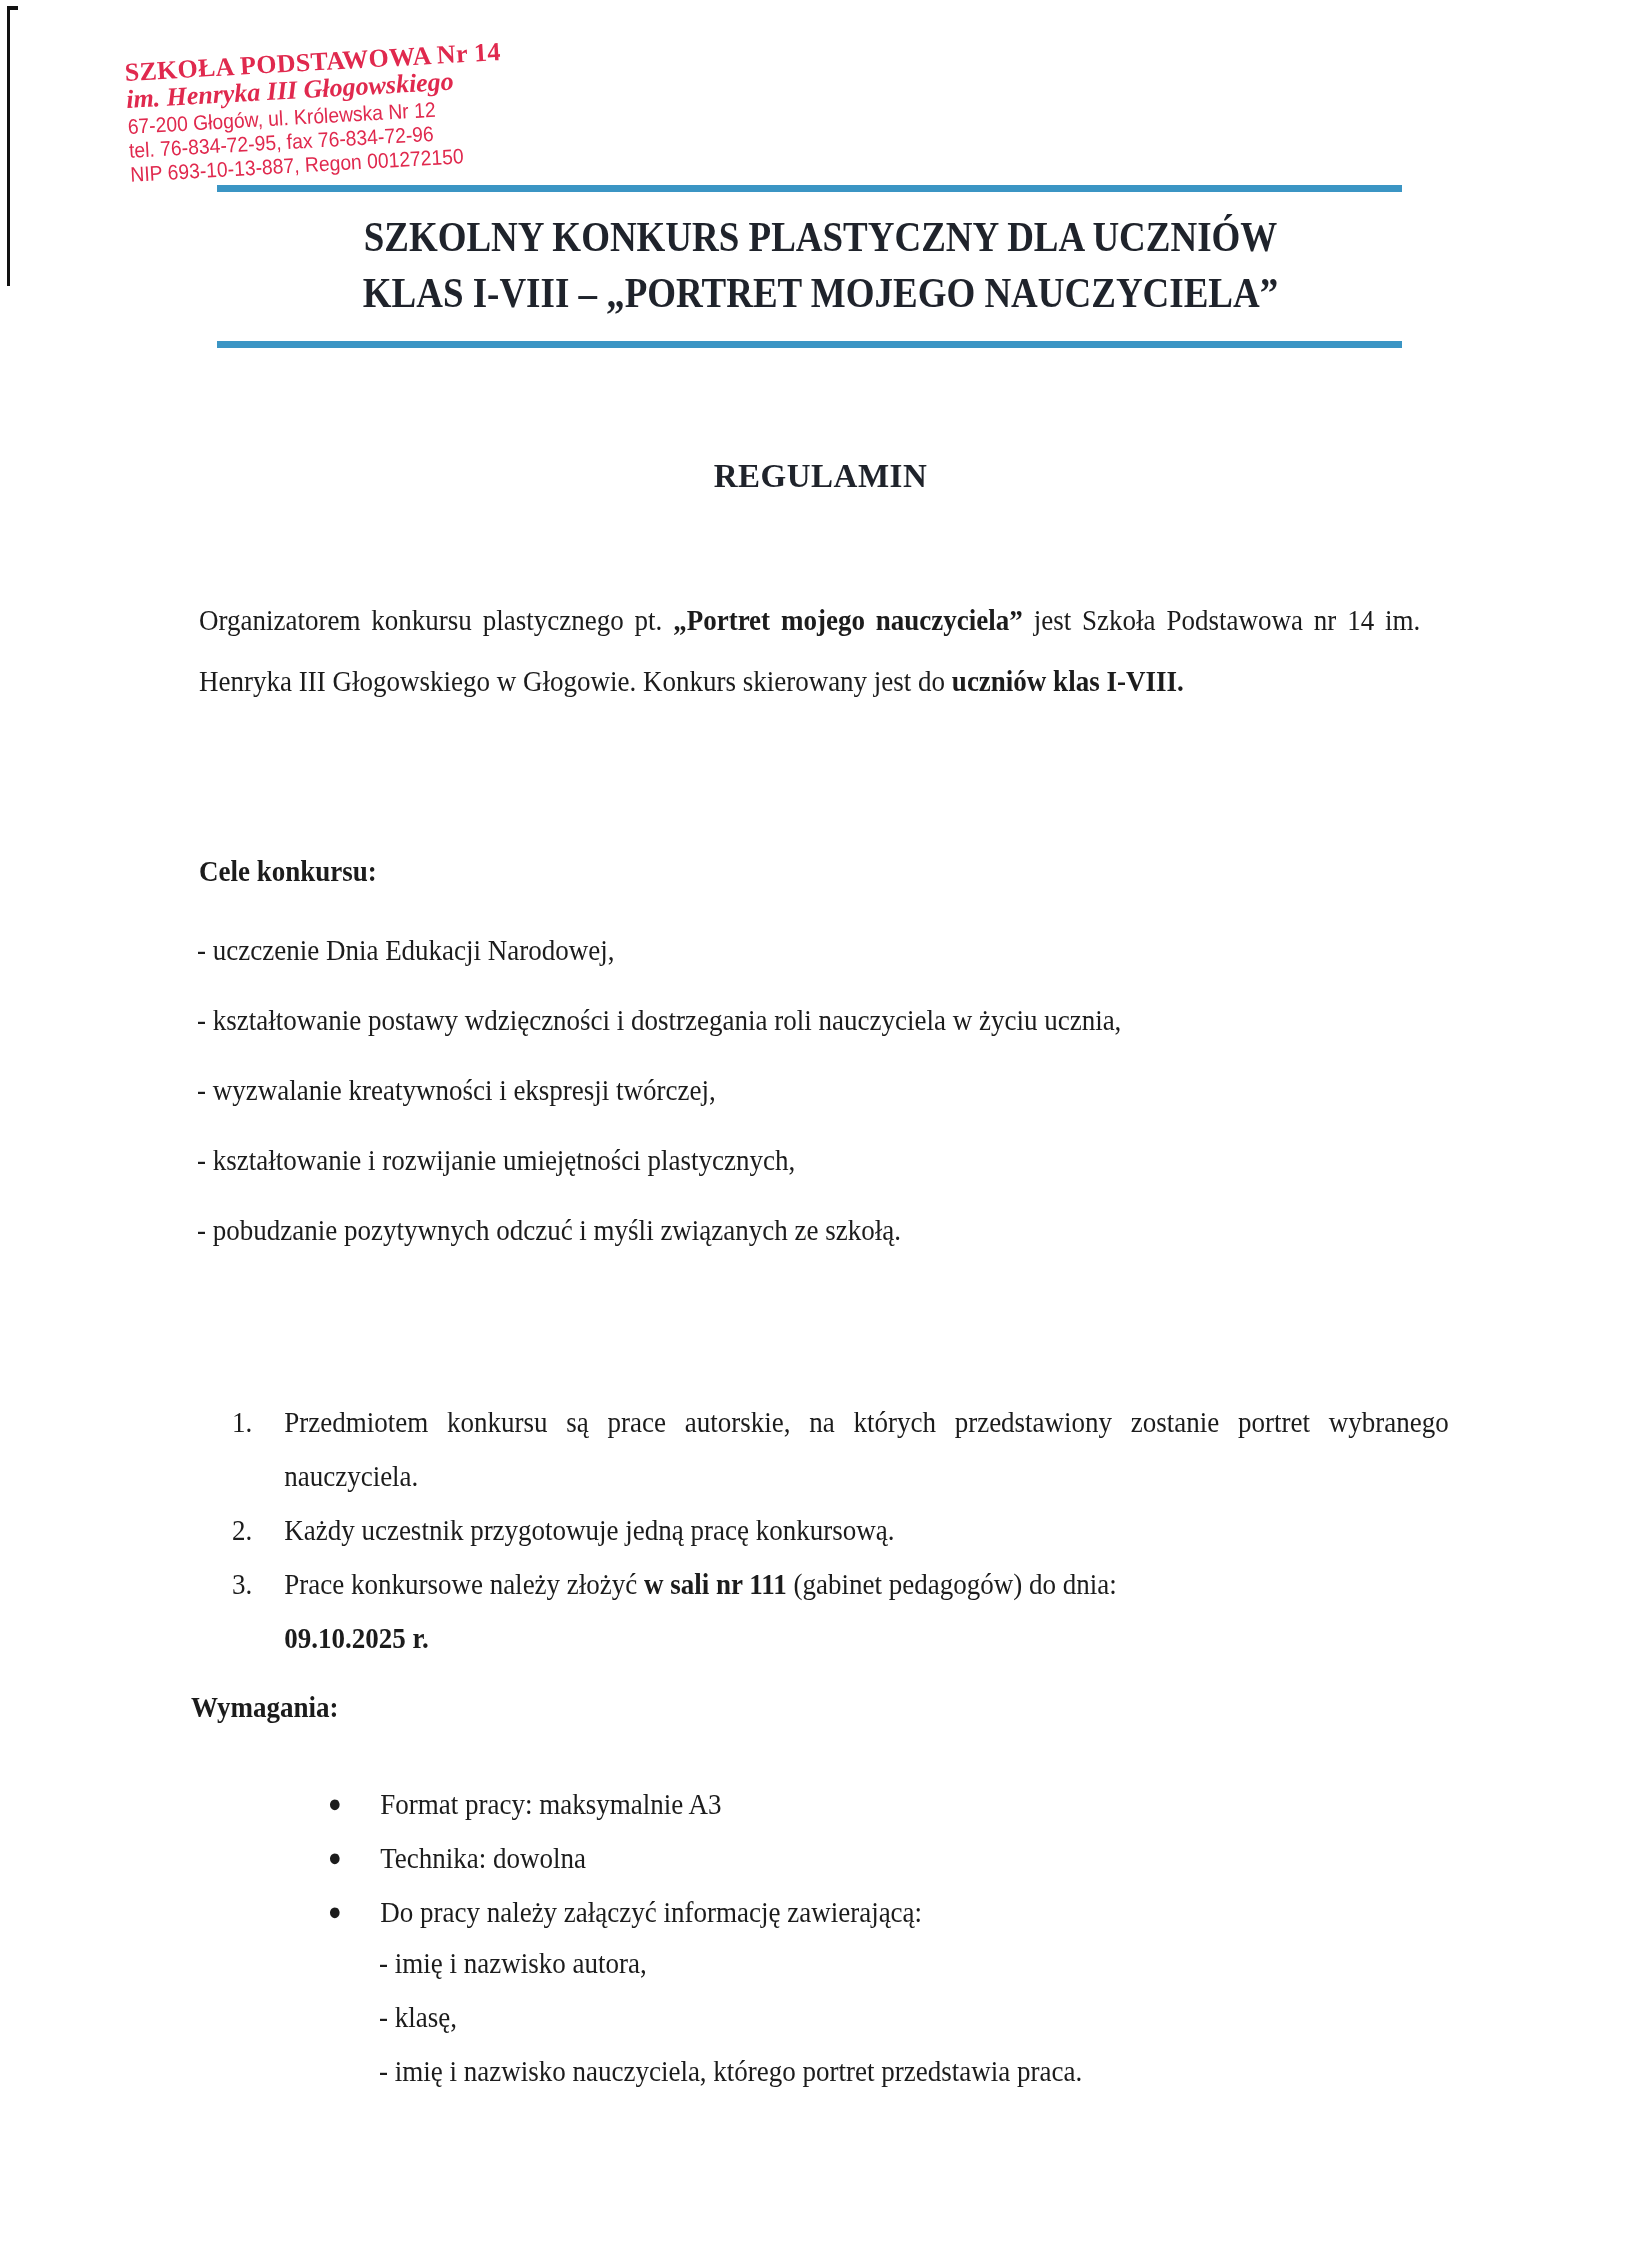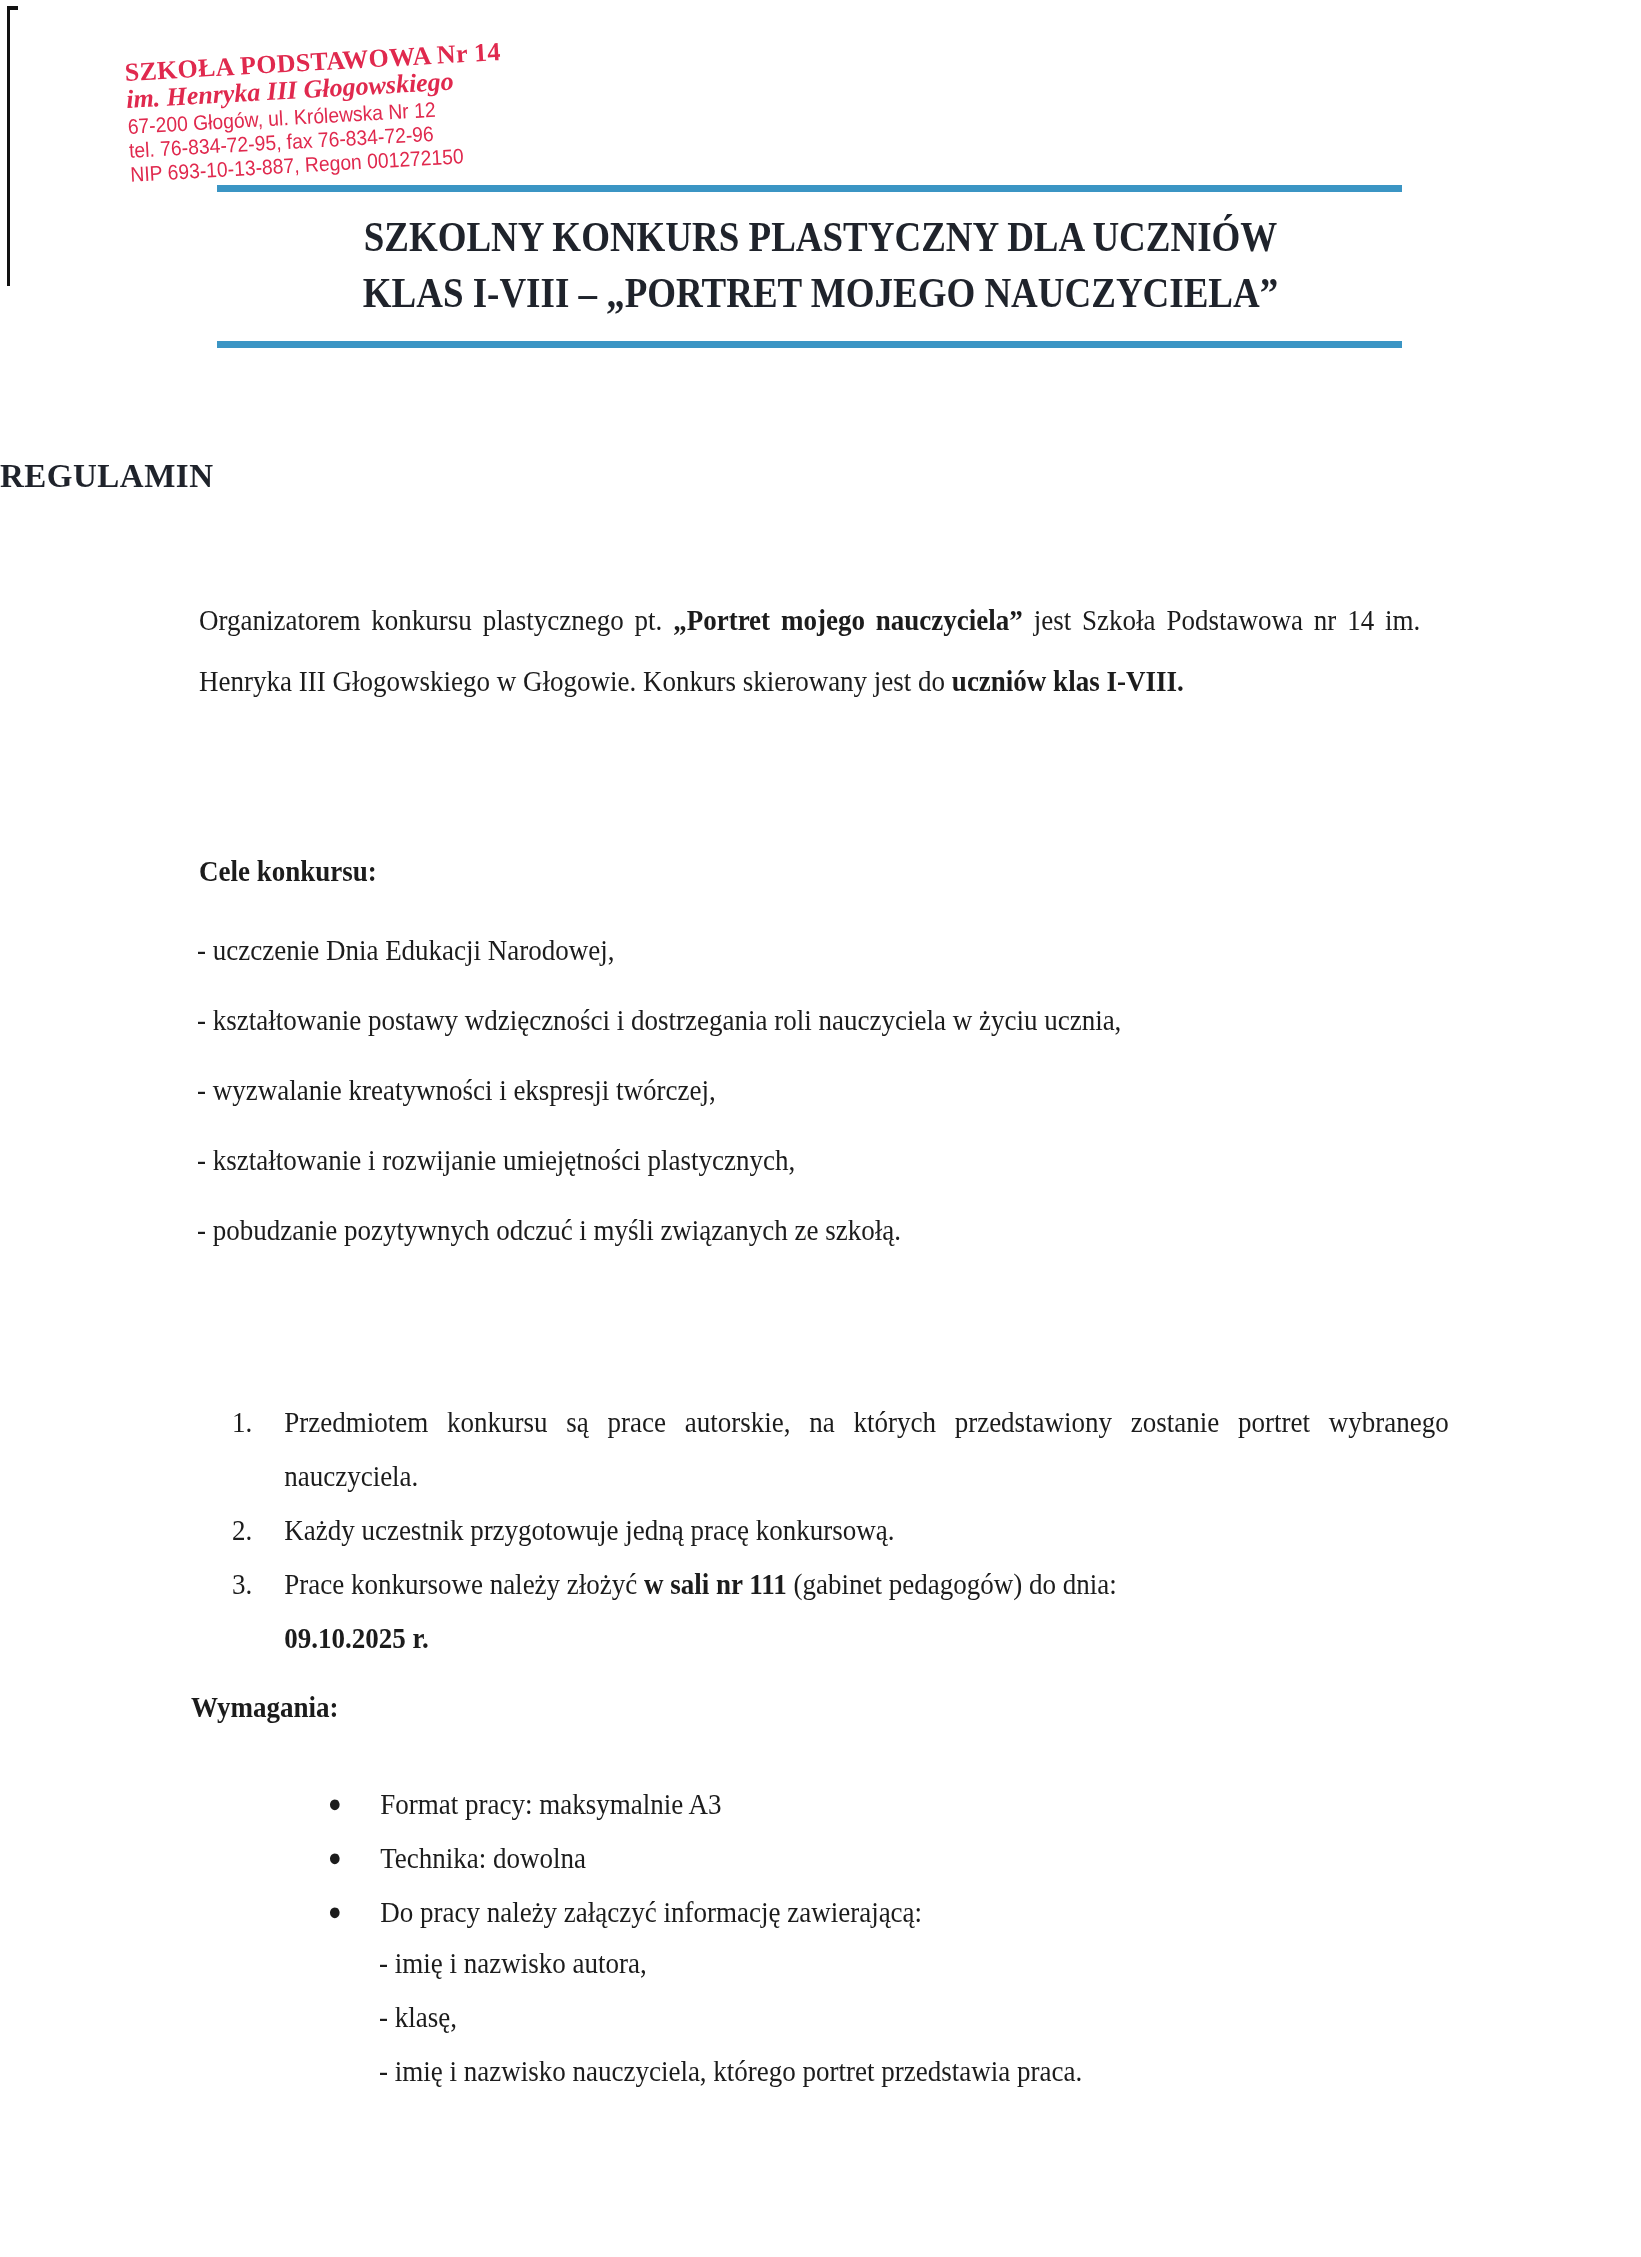--- a/index.html
+++ b/index.html
@@ -15,21 +15,21 @@
   .stamp .l3, .stamp .l4, .stamp .l5 { font-family: "Liberation Sans", sans-serif; font-size: 21px; margin-top: 2.9px; transform: scaleX(0.92); transform-origin: left; }
 
   .rule { position: absolute; height: 6.8px; background: #3b95c4; }
   .rule.top { left: 217px; top: 185px; width: 1185px; }
   .rule.bottom { left: 217px; top: 341px; width: 1185px; }
 
   .title { position: absolute; left: 193px; top: 209px; width: 1255px; text-align: center;
            font-weight: bold; font-size: 43px; line-height: 56px; color: #1f232b;
            transform: scaleX(0.86); transform-origin: center; }
 
-  .heading-reg { position: absolute; left: 0; width: 1641px; top: 458px; 
+  .heading-reg { position: absolute; left: 0; width: 1641px; top: 458px; text-align: center;
                  font-weight: bold; font-size: 33px; color: #1f232b; letter-spacing: 0.5px; }
   .intro { position: absolute; left: 199px; top: 589px; width: 1221px; line-height: 61px; text-align: justify;
            font-size: 30px; transform: scaleX(0.9); transform-origin: left top; width: 1357px; }
   .intro b { font-weight: bold; }
 
   .cele-head { position: absolute; left: 199px; top: 854px; font-weight: bold; font-size: 30px;
                transform: scaleX(0.9); transform-origin: left top; }
   .cele-list { position: absolute; left: 197px; top: 930px; list-style: none; margin: 0; padding: 0;
                font-size: 30px; transform: scaleX(0.9); transform-origin: left top; }
   .cele-list li { height: 70px; line-height: 39px; }

